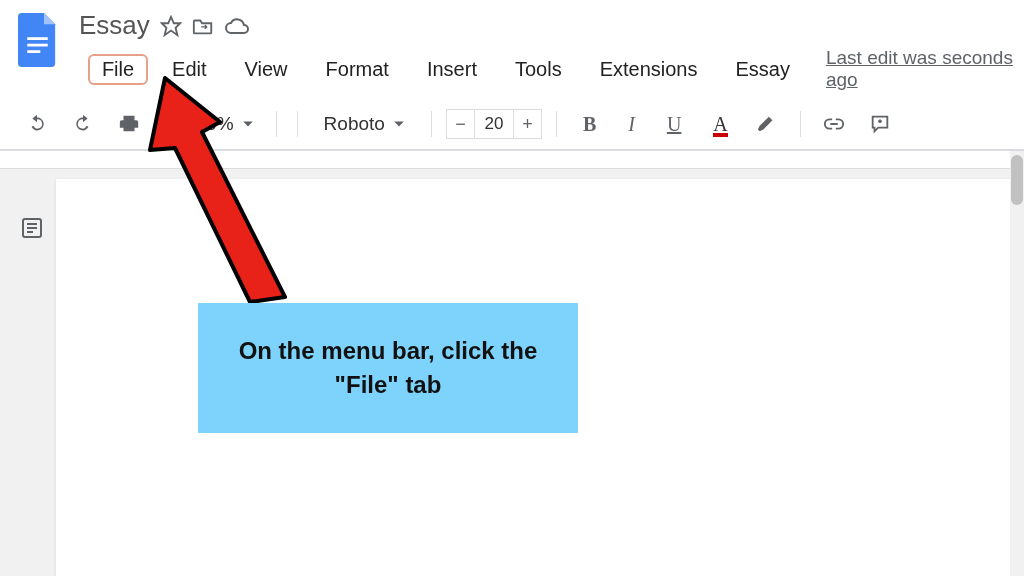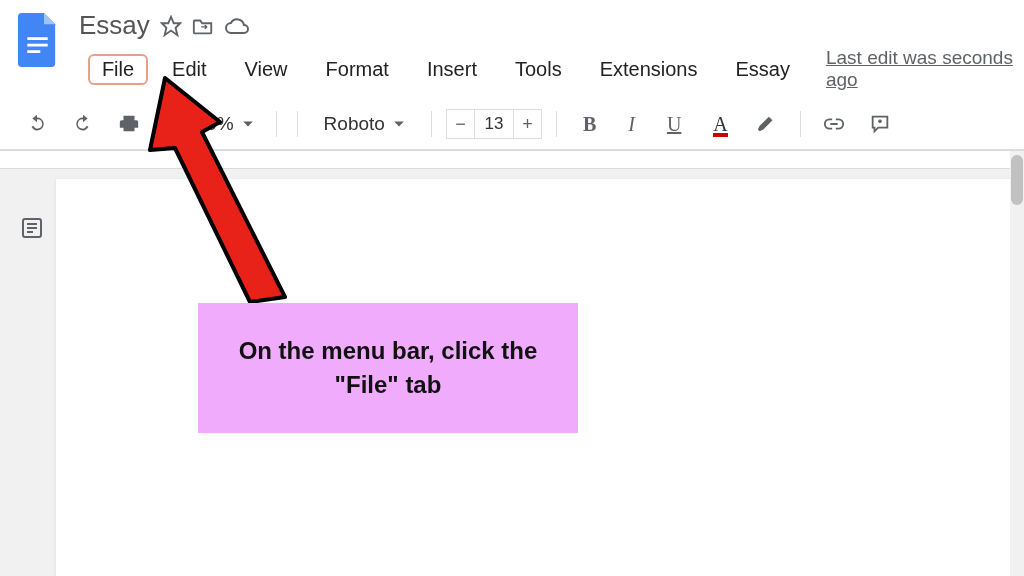--- a/index.html
+++ b/index.html
@@ -200,21 +200,21 @@
       left: 130px;
       top: 72px;
       pointer-events: none;
     }
     .callout-box {
       position: absolute;
       left: 198px;
       top: 303px;
       width: 380px;
       height: 130px;
-      background: #f0abfc;
+      background: #7dd3fc;
       display: flex;
       align-items: center;
       justify-content: center;
       text-align: center;
       padding: 20px;
       font-size: 24px;
       font-weight: bold;
       color: #111;
       line-height: 1.4;
     }
@@ -280,21 +280,21 @@
   <div class="tb-sep"></div>
   <div class="style-select">
     <span>Roboto</span>
     <svg class="chevron" viewBox="0 0 10 10">
         <path d="M1 3 l4 4 l4 -4 z"></path>
       </svg>
   </div>
   <div class="tb-sep"></div>
   <div class="font-size-group">
     <div class="font-size-btn">−</div>
-    <div class="font-size-val">13</div>
+    <div class="font-size-val">20</div>
     <div class="font-size-btn">+</div>
   </div>
   <div class="tb-sep"></div>
   <span class="fmt-icon fmt-bold">B</span>
   <span class="fmt-icon fmt-italic">I</span>
   <span class="fmt-icon fmt-underline">U</span>
   <span class="fmt-icon"><span class="text-color-a">A</span></span>
   <svg class="tb-icon" viewBox="0 0 24 24">
       <path d="M4 20 l4 -2 l10 -10 l-4 -4 l-10 10 l-2 4 z M16 2 l4 4"></path>
     </svg>

